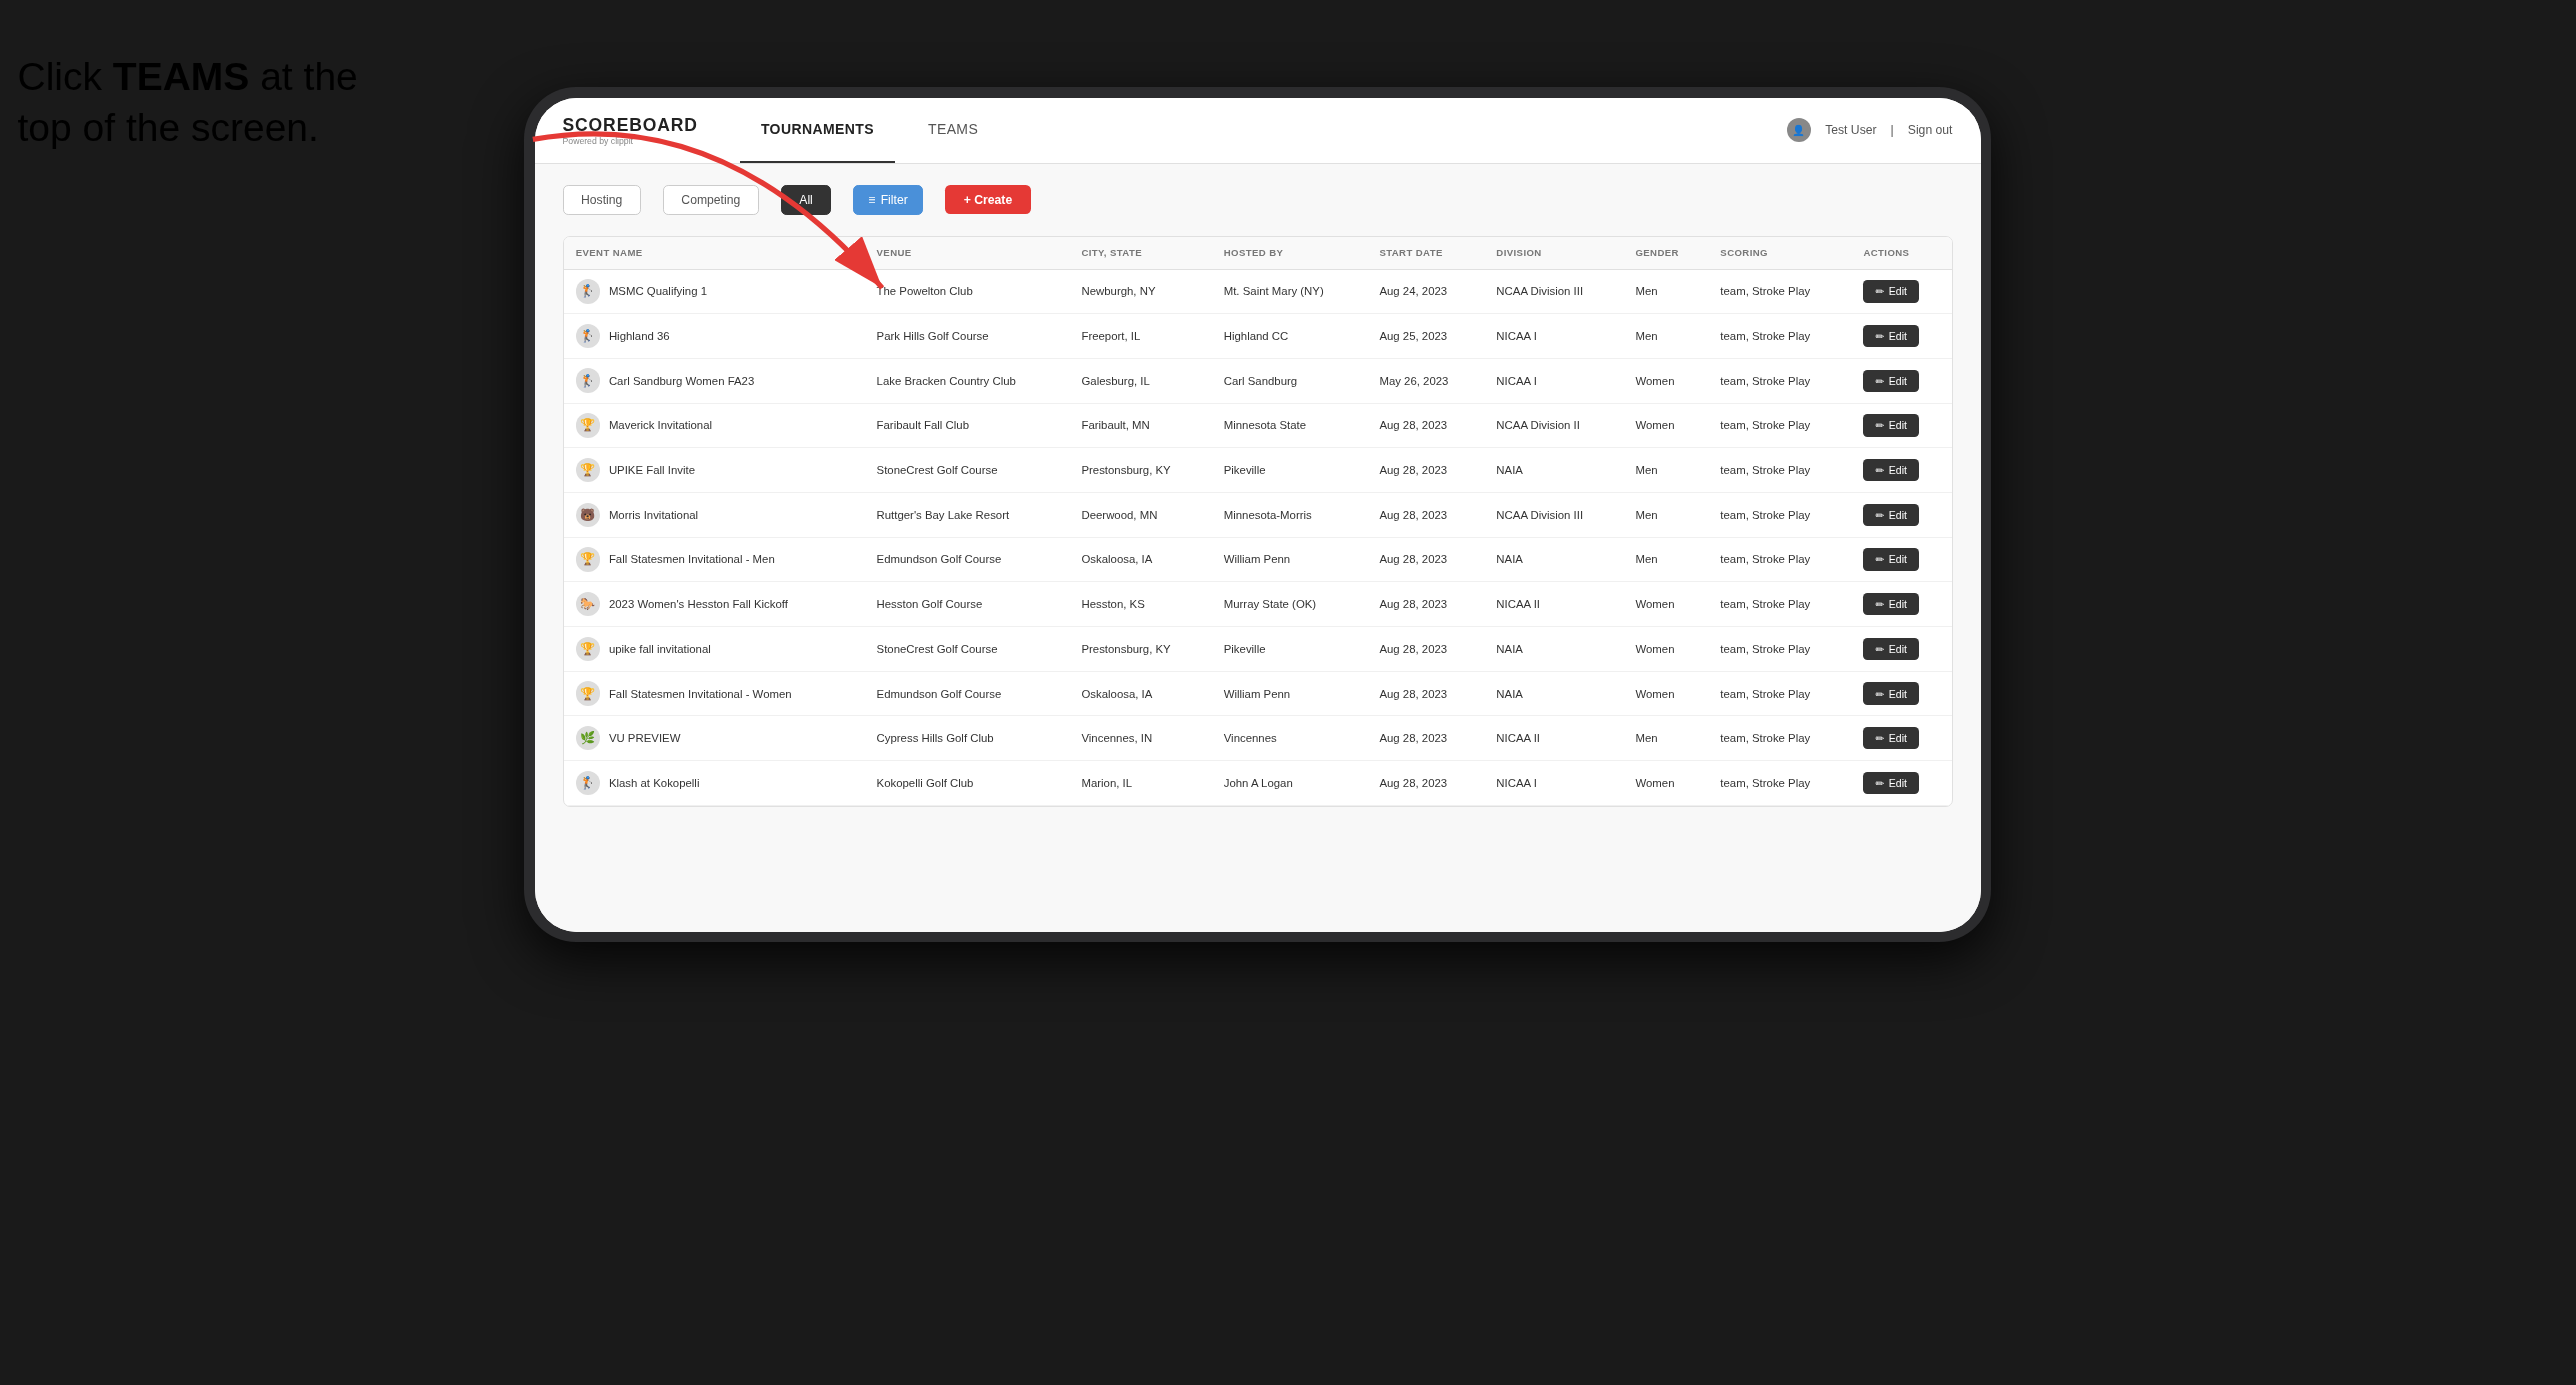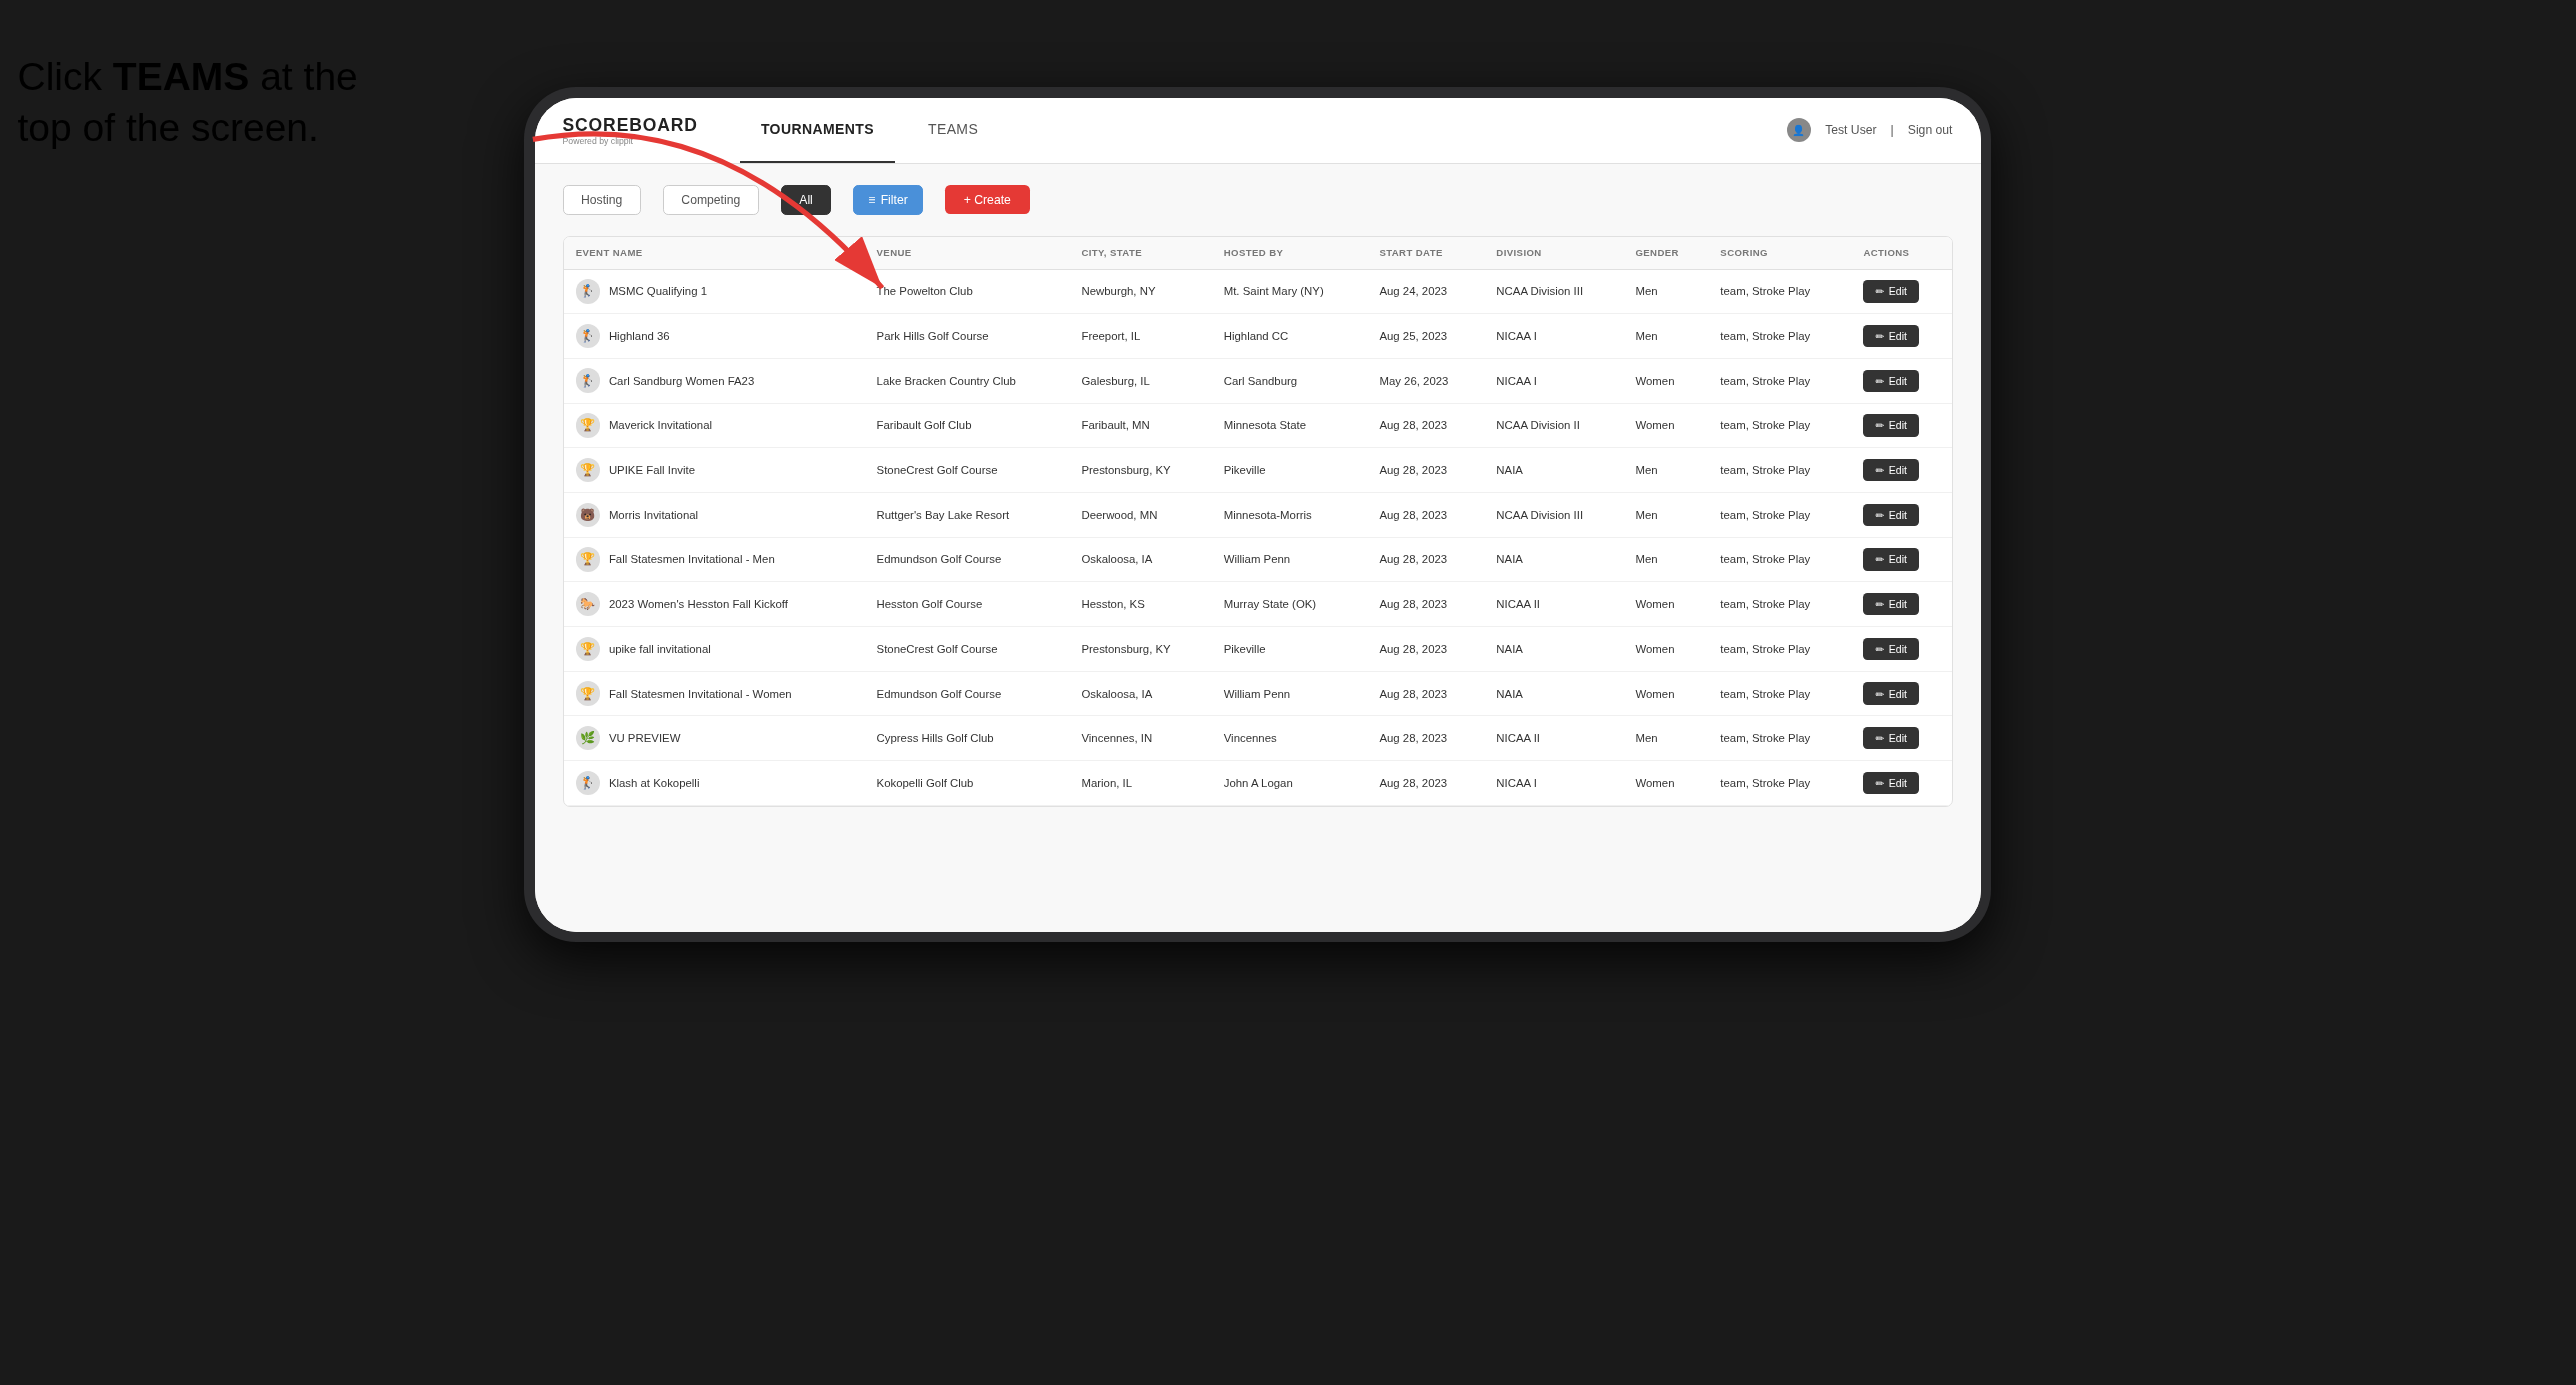--- a/index.html
+++ b/index.html
@@ -175,21 +175,21 @@
       background: #fff;
       color: #999;
     }
     .create-btn {
       padding: 7.9px 19px;
       background: #e53935;
       color: #fff;
       border: none;
       border-radius: 5.2px;
       font-size: 12.2px;
-      font-weight: 400;
+      font-weight: 700;
       cursor: pointer;
       display: flex;
       align-items: center;
       gap: 5.2px;
     }
 
     
     .table-container {
       background: #fff;
       border-radius: 7px;
@@ -386,21 +386,21 @@
       </button>
     </td>
   </tr>
               <tr>
     <td>
       <div class="event-name-cell">
         <div class="team-icon">🏆</div>
         <span>Maverick Invitational</span>
       </div>
     </td>
-    <td>Faribault Golf Club</td>
+    <td>Faribault Fall Club</td>
     <td>Faribault, MN</td>
     <td>Minnesota State</td>
     <td>Aug 28, 2023</td>
     <td>NCAA Division II</td>
     <td>Women</td>
     <td>team, Stroke Play</td>
     <td>
       <button class="edit-btn">
         <span>✏</span>
         Edit

